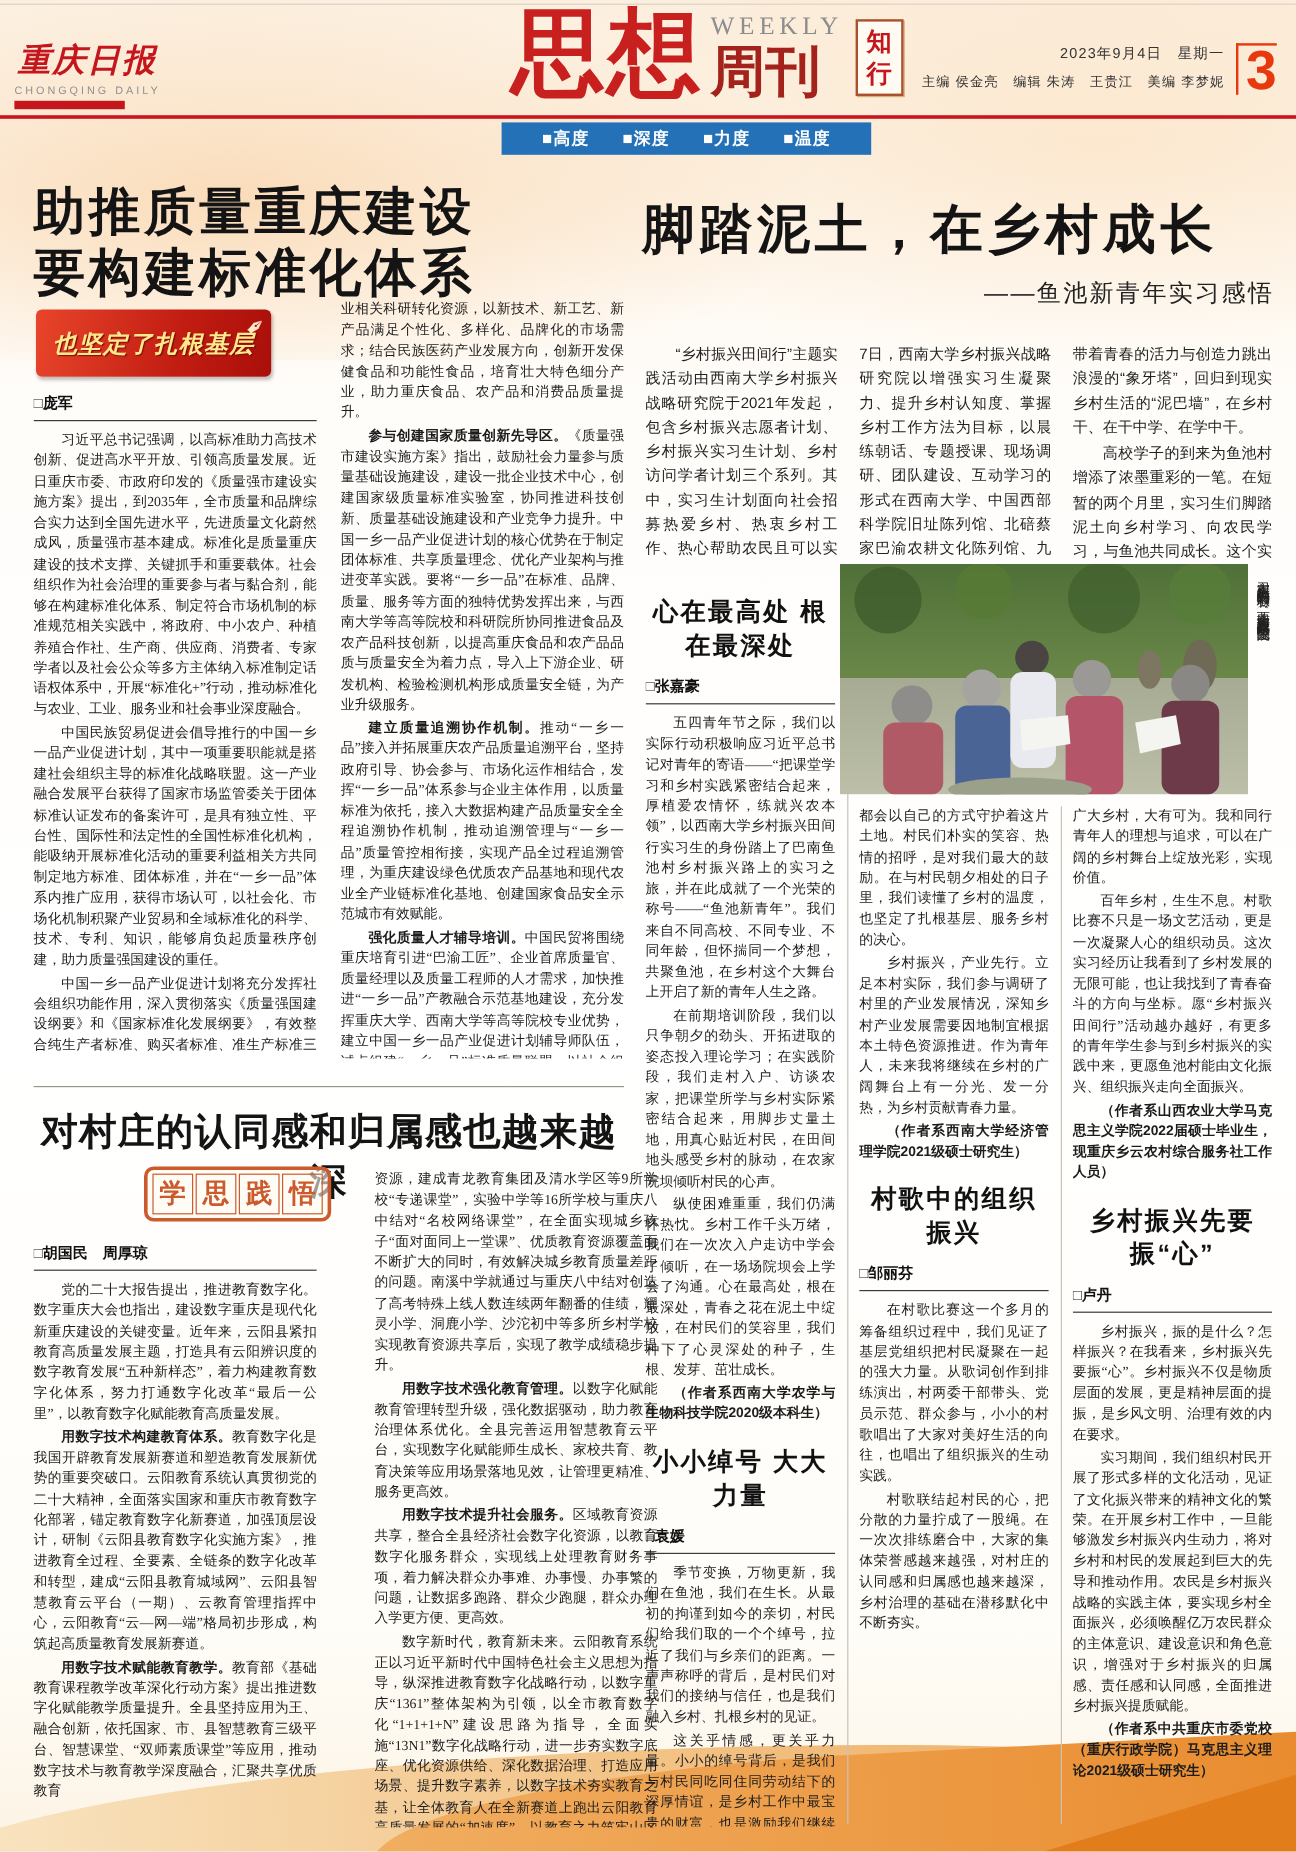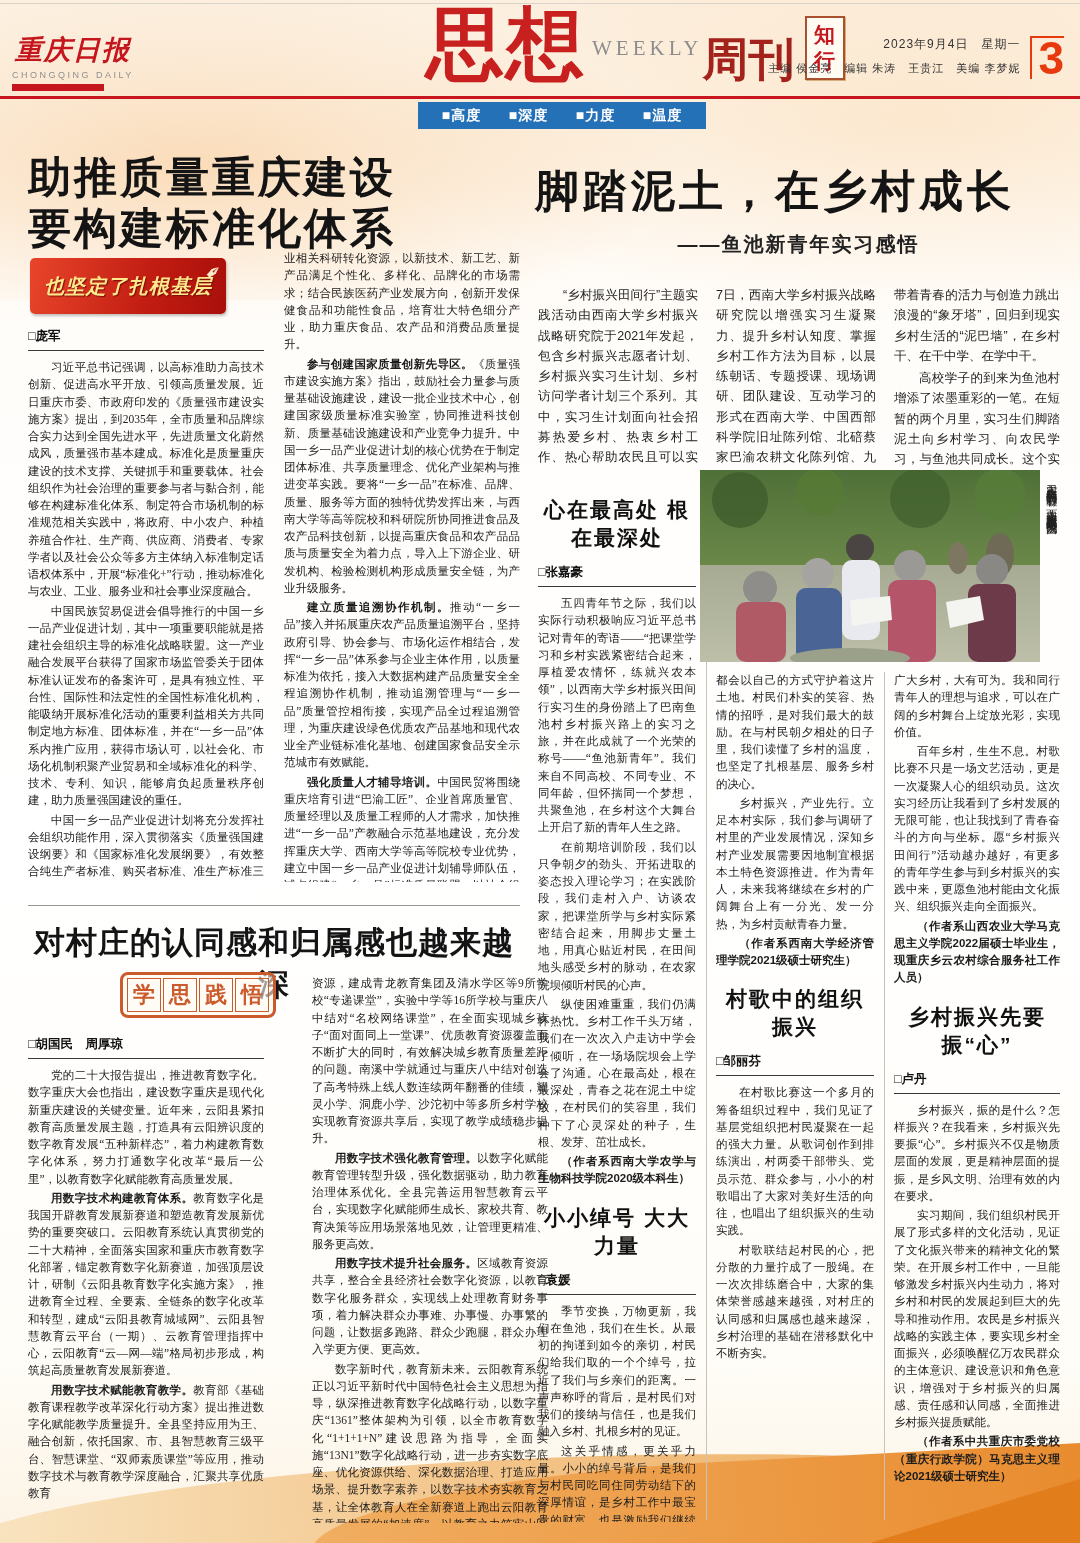--- a/index.html
+++ b/index.html
@@ -16,39 +16,39 @@
   .wave-c{position:absolute;z-index:0;bottom:0;right:0;width:0;height:0;border-style:solid;border-width:0 0 64px 210px;border-color:transparent transparent #e27d1c transparent;}
   .z{position:absolute;z-index:1;}
 
   
   .topline{position:absolute;left:0;top:3px;width:1080px;height:1px;background:#d9d2c8;z-index:1;}
   .logo-cn{font-size:27px;font-weight:700;font-style:italic;color:#c4161c;letter-spacing:2px;font-family:"Liberation Serif",serif;}
   .logo-en{font-size:9px;color:#8f8f8f;letter-spacing:2.5px;margin-top:2px;font-family:"Liberation Sans",sans-serif;}
   .logo-bar{width:92px;height:7px;background:#c4161c;margin-top:4px;}
   .mast-center{display:flex;align-items:flex-end;}
   .mast-sixiang{font-size:78px;line-height:.95;font-weight:900;color:#c8201f;font-family:"Liberation Serif",serif;letter-spacing:2px;}
-  .mast-colstack{display:flex;flex-direction:row;align-items:flex-start;margin-left:6px;}
+  .mast-colstack{display:flex;flex-direction:column;align-items:flex-start;margin-left:6px;}
   .mast-weekly{font-size:21px;color:#8d8d8d;letter-spacing:4px;font-family:"Liberation Serif",serif;margin-bottom:2px;}
   .mast-zhoukan{font-size:46px;font-weight:900;color:#a3221b;font-family:"Liberation Sans",sans-serif;line-height:1;}
   .zhixing{margin-left:10px;margin-bottom:2px;width:36px;border:2px solid #a8512c;background:#fffaf2;box-shadow:1px 1px 0 #d8b07e;
            display:flex;flex-direction:column;align-items:center;padding:4px 0;}
   .zhixing span{font-size:21px;font-weight:900;color:#c4161c;line-height:1.25;font-family:"Liberation Serif",serif;}
   .mast-right{text-align:right;font-family:"Liberation Sans",sans-serif;}
   .date-line{font-size:12px;color:#333;letter-spacing:1px;}
   .staff-line{font-size:11px;color:#333;margin-top:8px;letter-spacing:1px;}
   .pageno{font-size:46px;font-weight:700;color:#e8380d;line-height:.9;padding-left:6px;border-left:2px solid #e8380d;border-top:2px solid #e8380d;}
   .redline{position:absolute;left:0;top:96px;width:1080px;height:3px;background:#c9151e;z-index:1;}
   .tagbar{position:absolute;left:418px;top:102px;width:268px;height:27px;background:#2471b8;z-index:1;
-          display:flex;align-items:center;justify-content:space-around;padding:0 10px;}
+          display:flex;align-items:center;justify-content:space-around;padding:0 20px;}
   .tagbar span{color:#fff;font-weight:700;font-size:14px;font-family:"Liberation Sans",sans-serif;letter-spacing:1px;}
 
   
   .hl-left{font-size:43px;line-height:1.18;font-weight:900;letter-spacing:3px;color:#141414;text-align:left;font-family:"Liberation Sans",sans-serif;}
   .hl-right{font-size:44px;font-weight:900;letter-spacing:4px;color:#141414;text-align:left;font-family:"Liberation Sans",sans-serif;}
-  .hl-sub{font-size:20px;font-weight:700;color:#222;text-align:center;margin-top:10px;letter-spacing:2px;font-family:"Liberation Sans",sans-serif;}
+  .hl-sub{font-size:20px;font-weight:400;color:#222;text-align:right;margin-top:10px;letter-spacing:2px;font-family:"Liberation Sans",sans-serif;}
   .edu-hl{font-size:31px;font-weight:900;letter-spacing:1px;color:#141414;text-align:center;font-family:"Liberation Sans",sans-serif;}
 
   .banner{width:196px;height:56px;border-radius:5px;background:linear-gradient(100deg,#e8452b 0%,#c21d12 60%,#a90f0a 100%);
           display:flex;align-items:center;justify-content:center;position:relative;box-shadow:1px 2px 3px rgba(0,0,0,.25);}
   .banner .txt{color:#ffe98c;font-size:20px;font-weight:900;font-style:italic;letter-spacing:1px;font-family:"Liberation Sans",sans-serif;text-shadow:1px 1px 1px #7a0c06;}
   .banner .pen{position:absolute;right:4px;top:2px;font-size:20px;color:#ffe9c9;transform:rotate(-40deg);}
 
   .stamp{display:inline-flex;border:3px solid #cb5b2d;border-radius:8px;padding:3px;background:rgba(255,250,242,.6);}
   .stamp span{display:block;width:32px;height:32px;line-height:32px;text-align:center;font-size:22px;font-weight:900;color:#cb5b2d;
               border:1px solid #cb5b2d;margin:0 1px;font-family:"Liberation Sans",sans-serif;}

